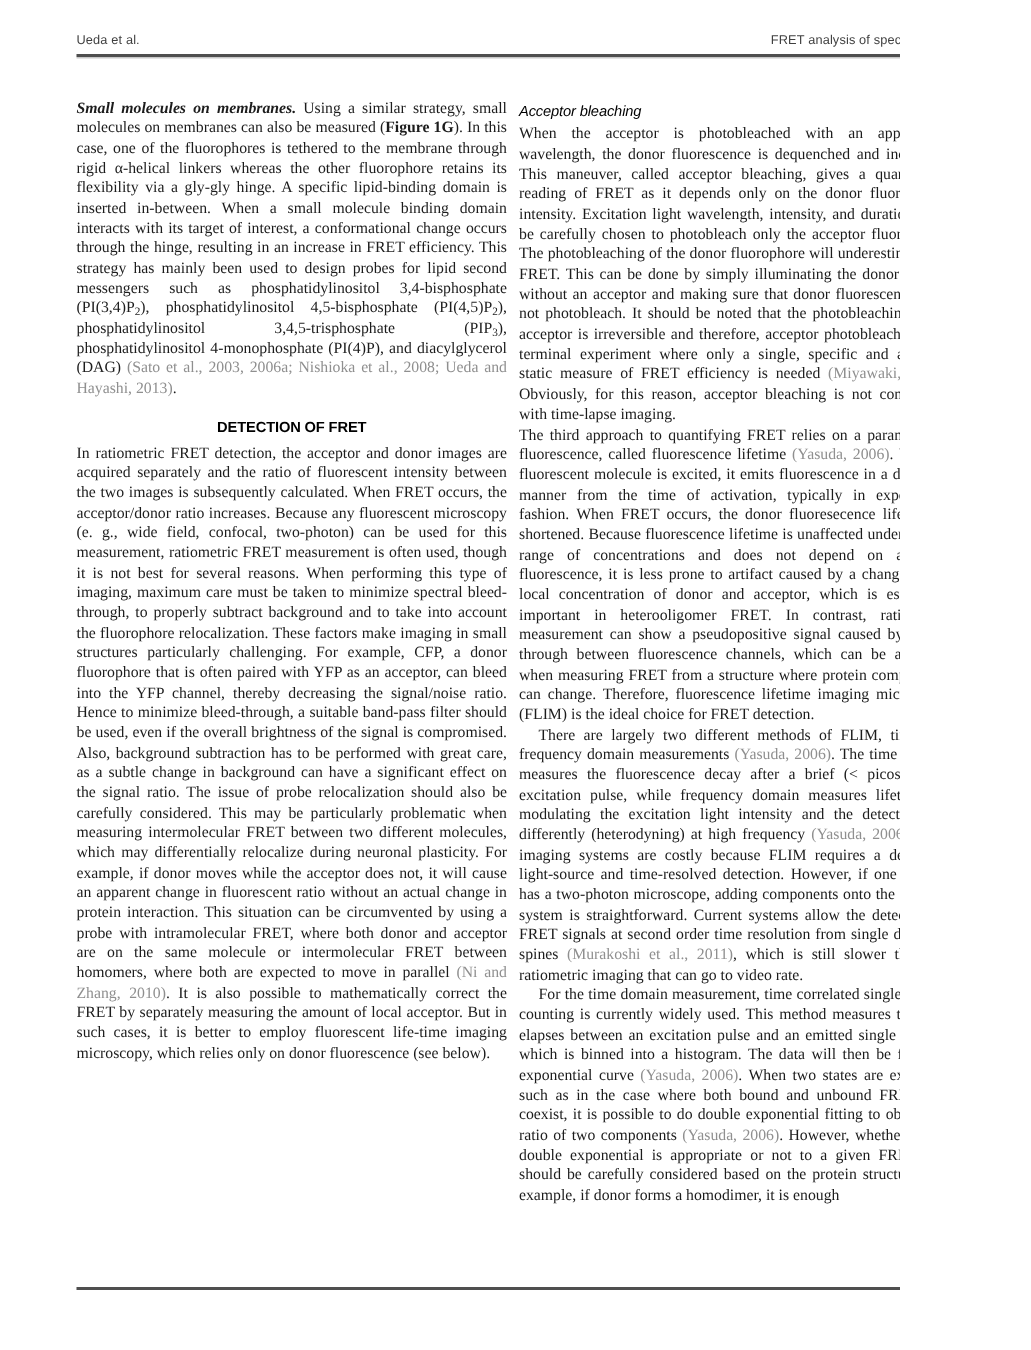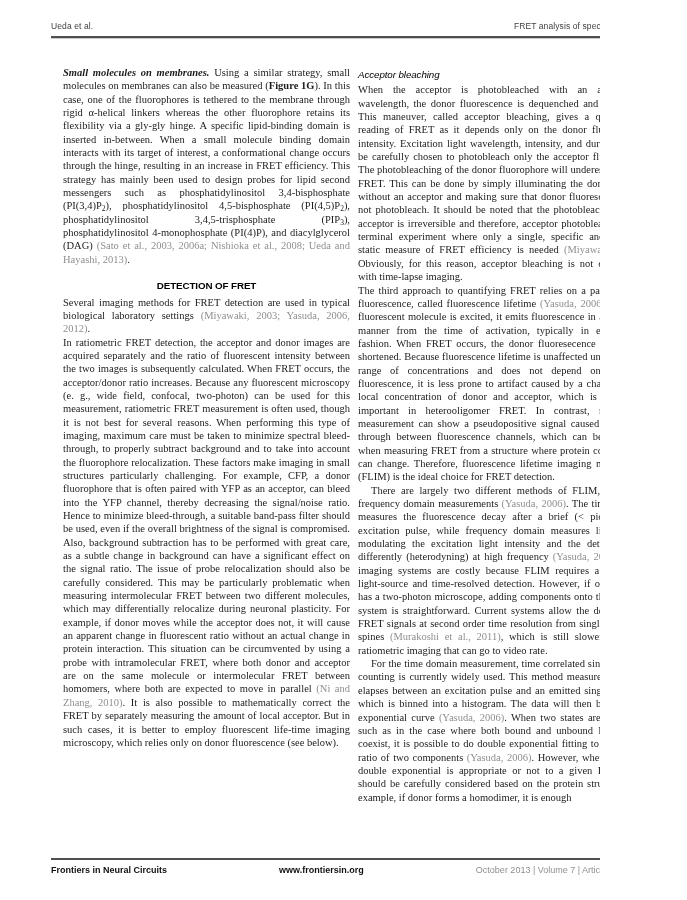--- a/index.html
+++ b/index.html
@@ -18,21 +18,21 @@
     font-family:"Liberation Sans", sans-serif;
     font-size:8.5px;color:#3f3f3f;letter-spacing:.1px;
   }
   .header-rule{
     position:absolute;left:51px;top:36px;width:586px;height:0;
     border-top:2px solid #4f4f4f;border-bottom:1px solid #c9c9c9;
   }
   
   .columns{
     position:absolute;left:51px;top:66px;width:586px;
-    display:flex;gap:8px;margin-left:12px;
+    display:flex;gap:8px;
   }
   .col{
     width:287px;
     font-size:10.5px;line-height:13.35px;
     text-align:justify;
   }
   .para{margin:0;}
   .para.indent{text-indent:13px;}
   .run-b{font-weight:bold;}
   .run-bi{font-weight:bold;font-style:italic;}
@@ -71,32 +71,26 @@
   <div class="header">
     <span>Ueda et al.</span>
     <span>FRET analysis of specific circuit</span>
   </div>
   <div class="header-rule"></div>
 
   <div class="columns">
     <div class="col">
         <p class="para"><span class="run-bi">Small molecules on membranes. </span><span>Using a similar strategy, small molecules on membranes can also be measured (</span><span class="run-b">Figure 1G</span><span>). In this case, one of the fluorophores is tethered to the membrane through rigid α-helical linkers whereas the other fluorophore retains its flexibility via a gly-gly hinge. A specific lipid-binding domain is inserted in-between. When a small molecule binding domain interacts with its target of interest, a conformational change occurs through the hinge, resulting in an increase in FRET efficiency. This strategy has mainly been used to design probes for lipid second messengers such as phosphatidylinositol 3,4-bisphosphate (PI(3,4)P</span><sub class="run-sub">2</sub><span>), phosphatidylinositol 4,5-bisphosphate (PI(4,5)P</span><sub class="run-sub">2</sub><span>), phosphatidylinositol 3,4,5-trisphosphate (PIP</span><sub class="run-sub">3</sub><span>), phosphatidylinositol 4-monophosphate (PI(4)P), and diacylglycerol (DAG) </span><span class="run-c">(Sato et al., 2003, 2006a; Nishioka et al., 2008; Ueda and Hayashi, 2013)</span><span>.</span></p>
         <div class="h1">DETECTION OF FRET</div>
-        <p class="para"><span>Several imaging methods for FRET detection are used in typical biological laboratory settings </span><span class="run-c">(Miyawaki, 2003; Yasuda, 2006, 2012)</span><span>.</span></p>
         <p class="para"><span>In ratiometric FRET detection, the acceptor and donor images are acquired separately and the ratio of fluorescent intensity between the two images is subsequently calculated. When FRET occurs, the acceptor/donor ratio increases. Because any fluorescent microscopy (e. g., wide field, confocal, two-photon) can be used for this measurement, ratiometric FRET measurement is often used, though it is not best for several reasons. When performing this type of imaging, maximum care must be taken to minimize spectral bleed-through, to properly subtract background and to take into account the fluorophore relocalization. These factors make imaging in small structures particularly challenging. For example, CFP, a donor fluorophore that is often paired with YFP as an acceptor, can bleed into the YFP channel, thereby decreasing the signal/noise ratio. Hence to minimize bleed-through, a suitable band-pass filter should be used, even if the overall brightness of the signal is compromised. Also, background subtraction has to be performed with great care, as a subtle change in background can have a significant effect on the signal ratio. The issue of probe relocalization should also be carefully considered. This may be particularly problematic when measuring intermolecular FRET between two different molecules, which may differentially relocalize during neuronal plasticity. For example, if donor moves while the acceptor does not, it will cause an apparent change in fluorescent ratio without an actual change in protein interaction. This situation can be circumvented by using a probe with intramolecular FRET, where both donor and acceptor are on the same molecule or intermolecular FRET between homomers, where both are expected to move in parallel </span><span class="run-c">(Ni and Zhang, 2010)</span><span>. It is also possible to mathematically correct the FRET by separately measuring the amount of local acceptor. But in such cases, it is better to employ fluorescent life-time imaging microscopy, which relies only on donor fluorescence (see below).</span></p>
       </div>
     <div class="col">
         <div class="h2">Acceptor bleaching</div>
         <p class="para"><span>When the acceptor is photobleached with an appropriate wavelength, the donor fluorescence is dequenched and increased. This maneuver, called acceptor bleaching, gives a quantitative reading of FRET as it depends only on the donor fluorescence intensity. Excitation light wavelength, intensity, and duration must be carefully chosen to photobleach only the acceptor fluorophore. The photobleaching of the donor fluorophore will underestimate the FRET. This can be done by simply illuminating the donor protein without an acceptor and making sure that donor fluorescence does not photobleach. It should be noted that the photobleaching of an acceptor is irreversible and therefore, acceptor photobleaching is a terminal experiment where only a single, specific and accurate static measure of FRET efficiency is needed </span><span class="run-c">(Miyawaki, 2003)</span><span>. Obviously, for this reason, acceptor bleaching is not compatible with time-lapse imaging.</span></p>
         <p class="para"><span>The third approach to quantifying FRET relies on a parameter of fluorescence, called fluorescence lifetime </span><span class="run-c">(Yasuda, 2006)</span><span>. When a fluorescent molecule is excited, it emits fluorescence in a decaying manner from the time of activation, typically in exponential fashion. When FRET occurs, the donor fluoresecence lifetime is shortened. Because fluorescence lifetime is unaffected under a wide range of concentrations and does not depend on acceptor fluorescence, it is less prone to artifact caused by a change in the local concentration of donor and acceptor, which is especially important in heterooligomer FRET. In contrast, ratiometric measurement can show a pseudopositive signal caused by bleed-through between fluorescence channels, which can be an issue when measuring FRET from a structure where protein composition can change. Therefore, fluorescence lifetime imaging microscopy (FLIM) is the ideal choice for FRET detection.</span></p>
         <p class="para indent"><span>There are largely two different methods of FLIM, time and frequency domain measurements </span><span class="run-c">(Yasuda, 2006)</span><span>. The time domain measures the fluorescence decay after a brief (&lt; picoseconds) excitation pulse, while frequency domain measures lifetime by modulating the excitation light intensity and the detector gain differently (heterodyning) at high frequency </span><span class="run-c">(Yasuda, 2006)</span><span>. Both imaging systems are costly because FLIM requires a dedicated light-source and time-resolved detection. However, if one already has a two-photon microscope, adding components onto the existing system is straightforward. Current systems allow the detection of FRET signals at second order time resolution from single dendritic spines </span><span class="run-c">(Murakoshi et al., 2011)</span><span>, which is still slower than the ratiometric imaging that can go to video rate.</span></p>
         <p class="para indent"><span>For the time domain measurement, time correlated single photon counting is currently widely used. This method measures the time elapses between an excitation pulse and an emitted single photon, which is binned into a histogram. The data will then be fitted to exponential curve </span><span class="run-c">(Yasuda, 2006)</span><span>. When two states are expected, such as in the case where both bound and unbound FRET pair coexist, it is possible to do double exponential fitting to obtain the ratio of two components </span><span class="run-c">(Yasuda, 2006)</span><span>. However, whether fitting double exponential is appropriate or not to a given FRET pair should be carefully considered based on the protein structure. For example, if donor forms a homodimer, it is enough</span></p>
       </div>
   </div>
 
   <div class="footer-rule"></div>
-  <div class="footer">
-    <span class="journal">Frontiers in Neural Circuits</span>
-    <span class="site">www.frontiersin.org</span>
-    <span class="right"><span>October 2013 | Volume 7 | Article 163 | </span><span class="pageno">7</span></span>
-  </div>
 
 </div>
 
 </body></html>

